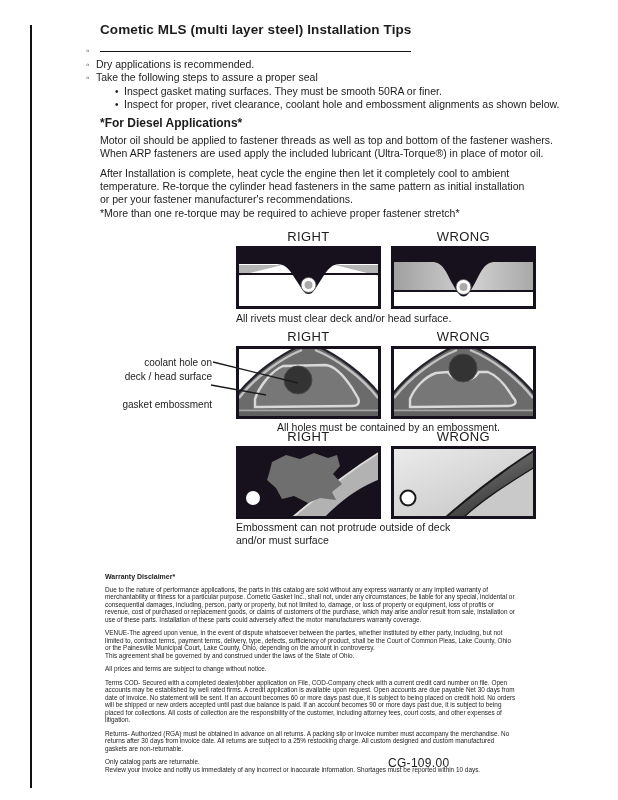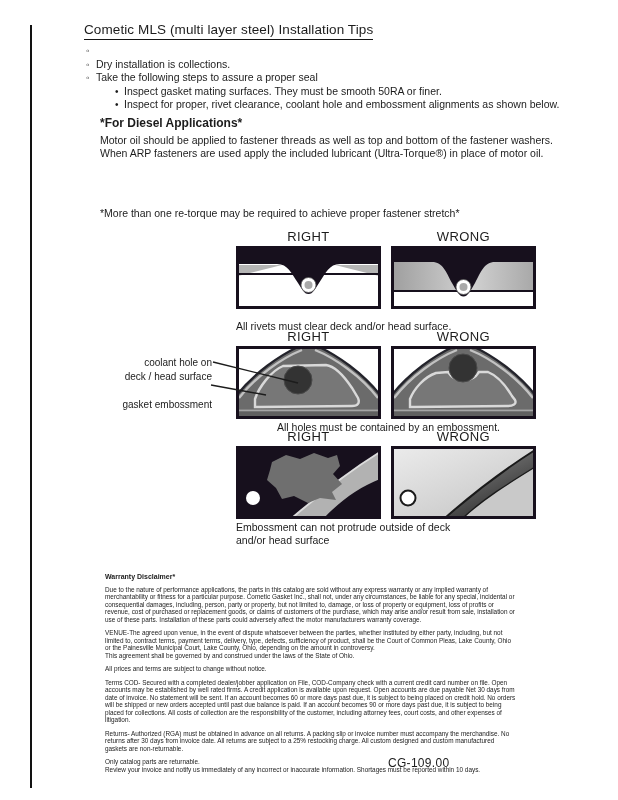--- a/index.html
+++ b/index.html
@@ -12,24 +12,24 @@
     color: var(--text, #1c1c1c);
     overflow: hidden;
   }
   .edge-line {
     position: absolute;
     left: 30px; top: 25px;
     width: 2px; height: 763px;
     background: #121212;
   }
   .title {
-    position: absolute; left: 84px; top: 22px;
-    font-size: 13.5px; font-weight: normal;
+    position: absolute; left: 100px; top: 22px;
+    font-size: 13.5px; font-weight: bold;
     border-bottom: 1.6px solid #141414;
-    padding-bottom: 2px;
+    padding-bottom: 14px;
     letter-spacing: 0.1px;
     white-space: nowrap;
   }
   .bullets { position: absolute; left: 86px; top: 44px; font-size: 10.5px; line-height: 13.5px; }
   .bullet-row { display: flex; }
   .bullet-row .marker { width: 10px; flex: 0 0 10px; font-size: 10px; }
   .bullet-row.sub { margin-left: 29px; }
   .bullet-row.sub .marker { width: 9px; flex: 0 0 9px; }
   .bullet-row .btext { white-space: nowrap; }
 
@@ -46,21 +46,21 @@
     position: absolute; display: flex; gap: 10px;
     width: 300px; font-size: 13px; letter-spacing: 0.4px;
   }
   .fig-headers span { width: 145px; text-align: center; }
   .fig-panels { position: absolute; display: flex; gap: 10px; }
   .fig-panels svg { display: block; }
   .fig-caption { position: absolute; font-size: 10.5px; line-height: 12.5px; white-space: pre-line; }
 
   .fh1 { left: 236px; top: 229px; }
   .fp1 { left: 236px; top: 246px; }
-  .fc1 { left: 236px; top: 320px; }
+  .fc1 { left: 236px; top: 312px; }
 
   .fh2 { left: 236px; top: 329px; }
   .fp2 { left: 236px; top: 346px; }
   .fc2 { left: 236px; top: 421px; width: 305px; text-align: center; }
 
   .fh3 { left: 236px; top: 429px; }
   .fp3 { left: 236px; top: 446px; }
   .fc3 { left: 236px; top: 521px; }
 
   .annotations {
@@ -93,39 +93,42 @@
   <div class="edge-line"></div>
 
   <div class="title">Cometic MLS (multi layer steel) Installation Tips</div>
 
   <div class="bullets">
     <div class="bullet-row">
       <span class="marker">◦</span>
     </div>
     <div class="bullet-row">
       <span class="marker">◦</span>
-      <span class="btext">Dry installation is collections.</span>
+      <span class="btext">Dry applications is recommended.</span>
     </div>
     <div class="bullet-row">
       <span class="marker">◦</span>
       <span class="btext">Take the following steps to assure a proper seal</span>
     </div>
     <div class="bullet-row sub">
       <span class="marker">•</span>
       <span class="btext">Inspect gasket mating surfaces.  They must be smooth 50RA or finer.</span>
     </div>
     <div class="bullet-row sub">
       <span class="marker">•</span>
       <span class="btext">Inspect for proper, rivet clearance, coolant hole and embossment alignments as shown below.</span>
     </div>
   </div>
 
   <div class="diesel-heading">*For Diesel Applications*</div>
   <div class="para para1">Motor oil should be applied to fastener threads as well as top and bottom of the fastener washers.
 When ARP fasteners are used apply the included lubricant (Ultra-Torque®) in place of motor oil.</div>
+  <div class="para para2">After Installation is complete, heat cycle the engine then let it completely cool to ambient
+temperature. Re-torque the cylinder head fasteners in the same pattern as initial installation
+or per your fastener manufacturer's recommendations.</div>
   <div class="para note">*More than one re-torque may be required to achieve proper fastener stretch*</div>
 
   <div class="fig-headers fh1">
     <span>RIGHT</span>
     <span>WRONG</span>
   </div>
   <div class="fig-panels fp1">
     <svg width="145" height="63" viewBox="0 0 145 63">
       <rect x="0" y="0" width="145" height="63" fill="#ffffff"></rect>
       <polygon class="deck" points="2,19 46,19 2,30"></polygon>
@@ -225,21 +228,21 @@
       <rect width="145" height="73" fill="url(#gw3bg)"></rect>
       <path d="M144,21 C118,37 92,53 72,72 L144,72 Z" fill="#c9c9c9"></path>
       <path d="M144,4 C108,27 80,49 54,72 L72,72 C92,53 118,37 144,21 Z" fill="url(#gw3b)"></path>
       <path d="M144,4 C108,27 80,49 54,72" stroke="#1a1a1a" stroke-width="2" fill="none"></path>
       <path d="M144,21 C118,37 92,53 72,72" stroke="#1a1a1a" stroke-width="1.3" fill="none"></path>
       <circle cx="17" cy="52" r="7.5" fill="#ffffff" stroke="#1a1a1a" stroke-width="2"></circle>
       <rect x="1.5" y="1.5" width="142" height="70" class="panel-border"></rect>
     </svg>
   </div>
   <div class="fig-caption fc3">Embossment can not protrude outside of deck
-and/or head surface</div>
+and/or must surface</div>
 
   <div class="warranty">
     <div class="w-heading">Warranty Disclaimer*</div>
     <p>Due to the nature of performance applications, the parts in this catalog are sold without any express warranty or any implied warranty of merchantability or fitness for a particular purpose.  Cometic Gasket Inc., shall not, under any circumstances, be liable for any special, incidental or consequential damages, including, person, party or property, but not limited to, damage, or loss of property or equipment, loss of profits or revenue, cost of purchased or replacement goods, or claims of customers of the purchase, which may arise and/or result from sale, installation or use of these parts.  Installation of these parts could adversely affect the motor manufacturers warranty coverage.</p>
     <p>VENUE-The agreed upon venue, in the event of dispute whatsoever between the parties, whether instituted by either party, including, but not limited to, contract terms, payment terms, delivery, type, defects, sufficiency of product, shall be the Court of Common Pleas, Lake County, Ohio or the Painesville Municipal Court, Lake County, Ohio, depending on the amount in controversy.
 This agreement shall be governed by and construed under the laws of the State of Ohio.</p>
     <p>All prices and terms are subject to change without notice.</p>
     <p>Terms COD- Secured with a completed dealer/jobber application on File, COD-Company check with a current credit card number on file.  Open accounts may be established by well rated firms.  A credit application is available upon request.  Open accounts are due payable Net 30 days from date of invoice.  No statement will be sent.  If an account becomes 60 or more days past due, it is subject to being placed on credit hold.  No orders will be shipped or new orders accepted until past due balance is paid.  If an account becomes 90 or more days past due, it is subject to being placed for collections.  All costs of collection are the responsibility of the customer, including attorney fees, court costs, and other expenses of litigation.</p>
     <p>Returns- Authorized (RGA) must be obtained in advance on all returns.  A packing slip or invoice number must accompany the merchandise.  No returns after 30 days from invoice date.  All returns are subject to a 25% restocking charge.  All custom designed and custom manufactured gaskets are non-returnable.</p>
     <p>Only catalog parts are returnable.

